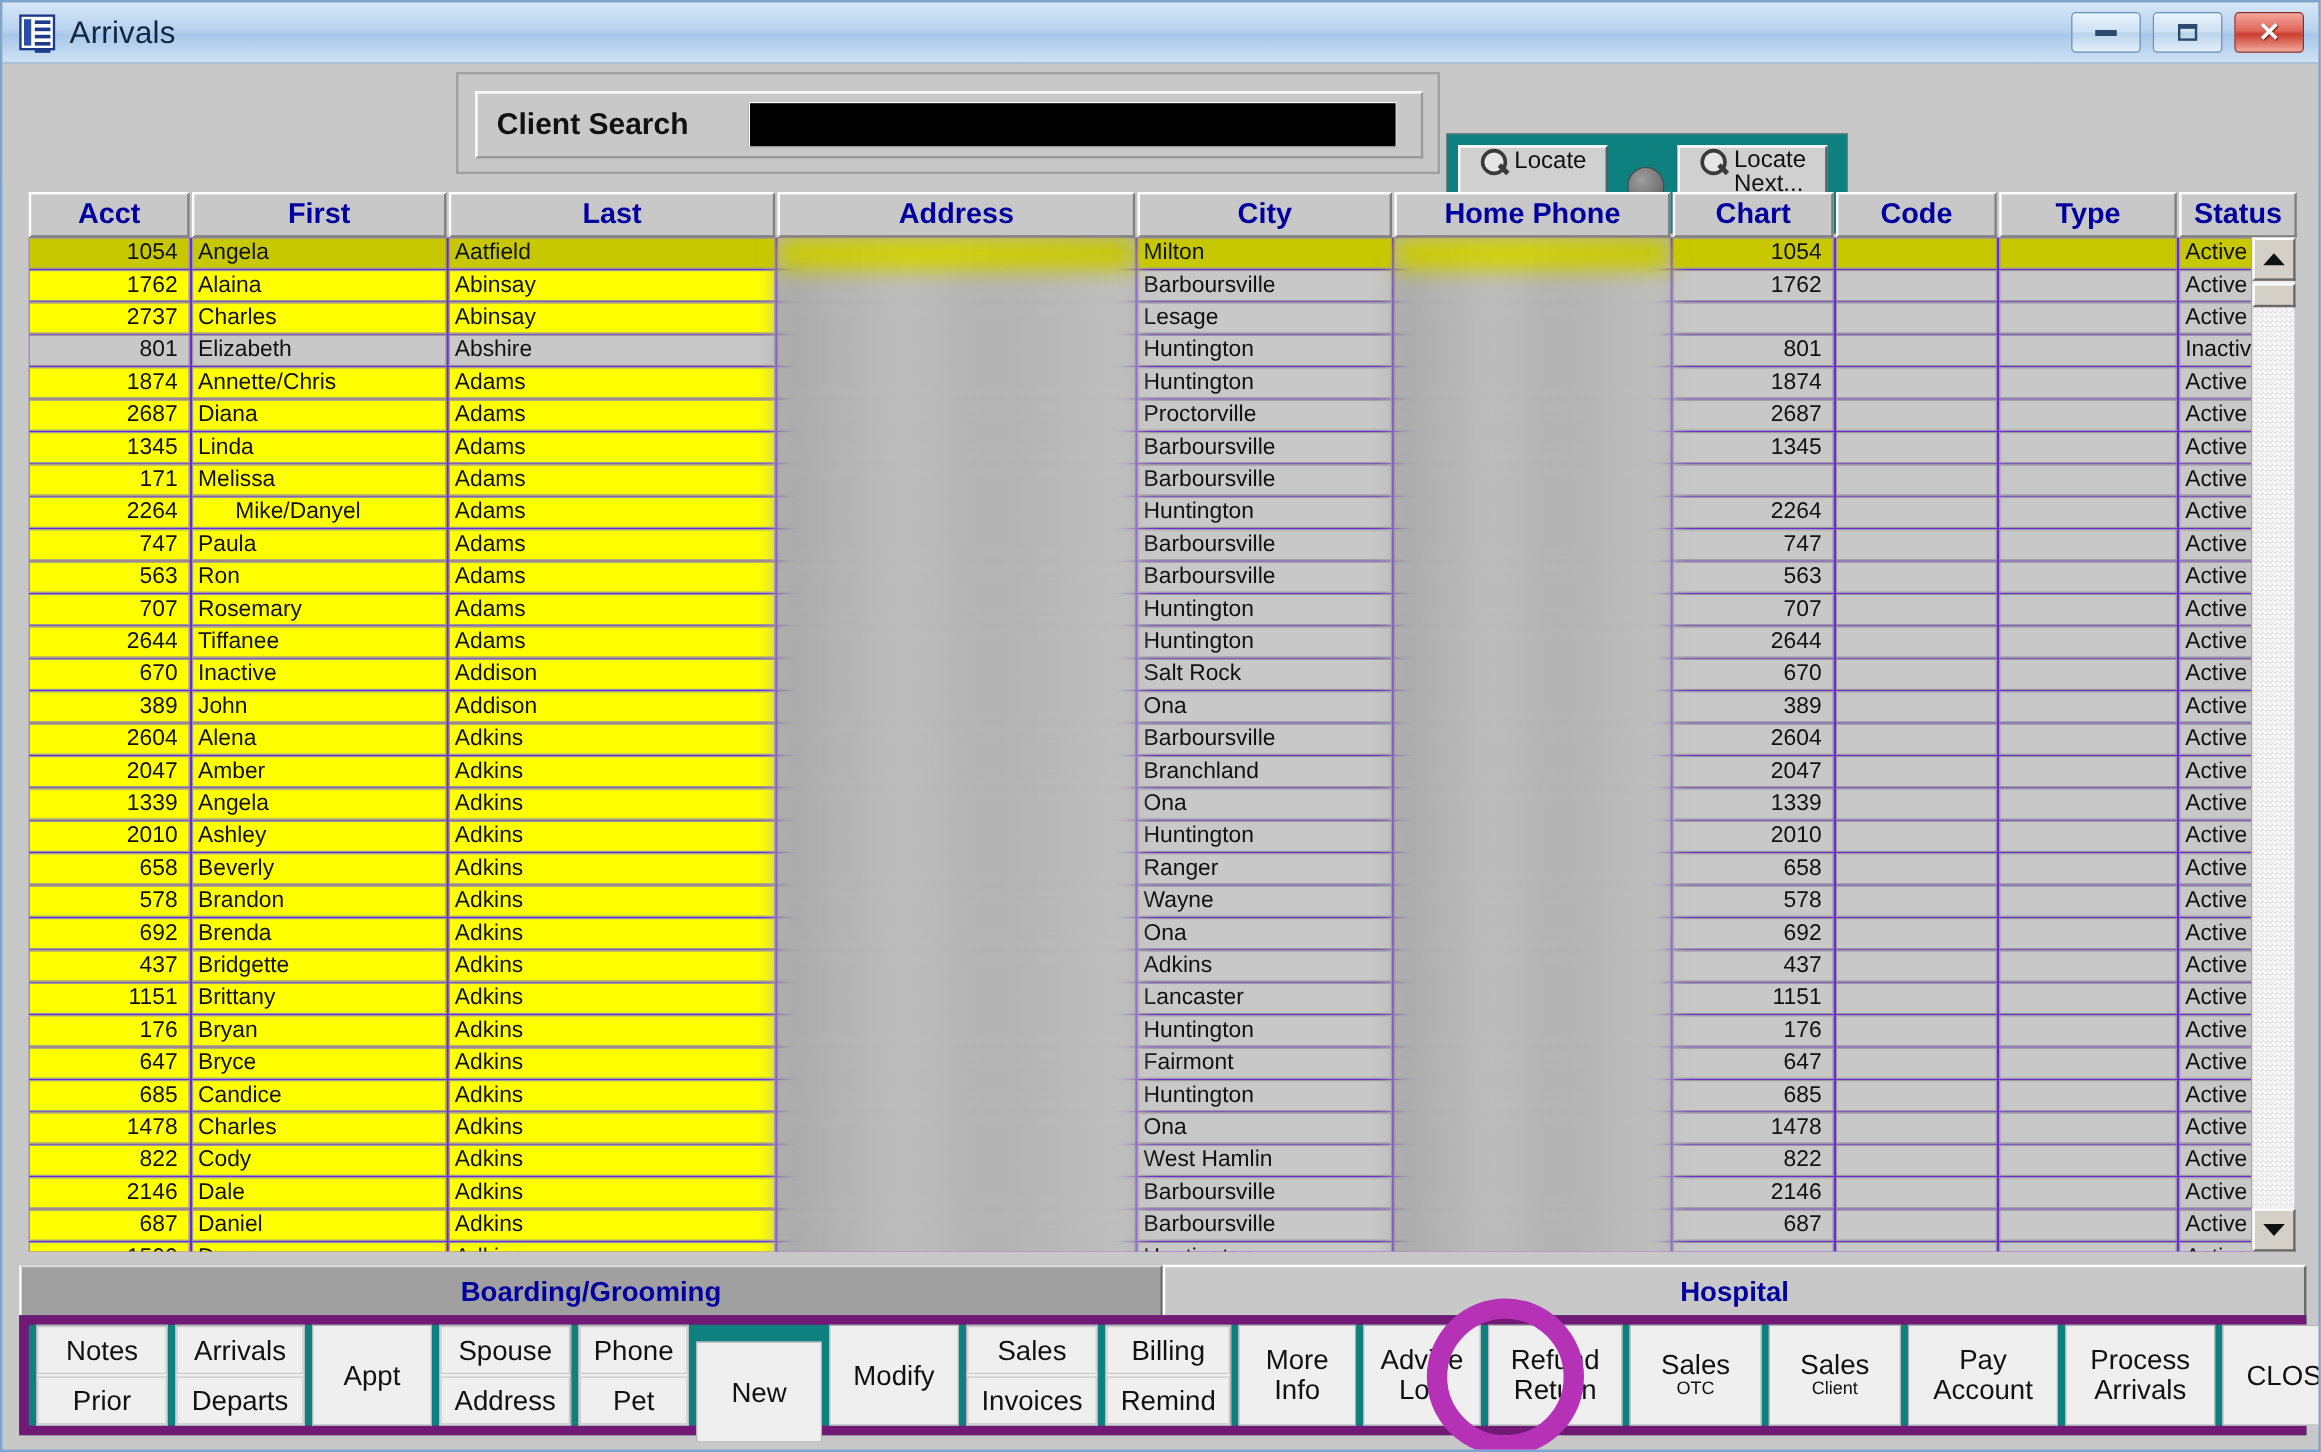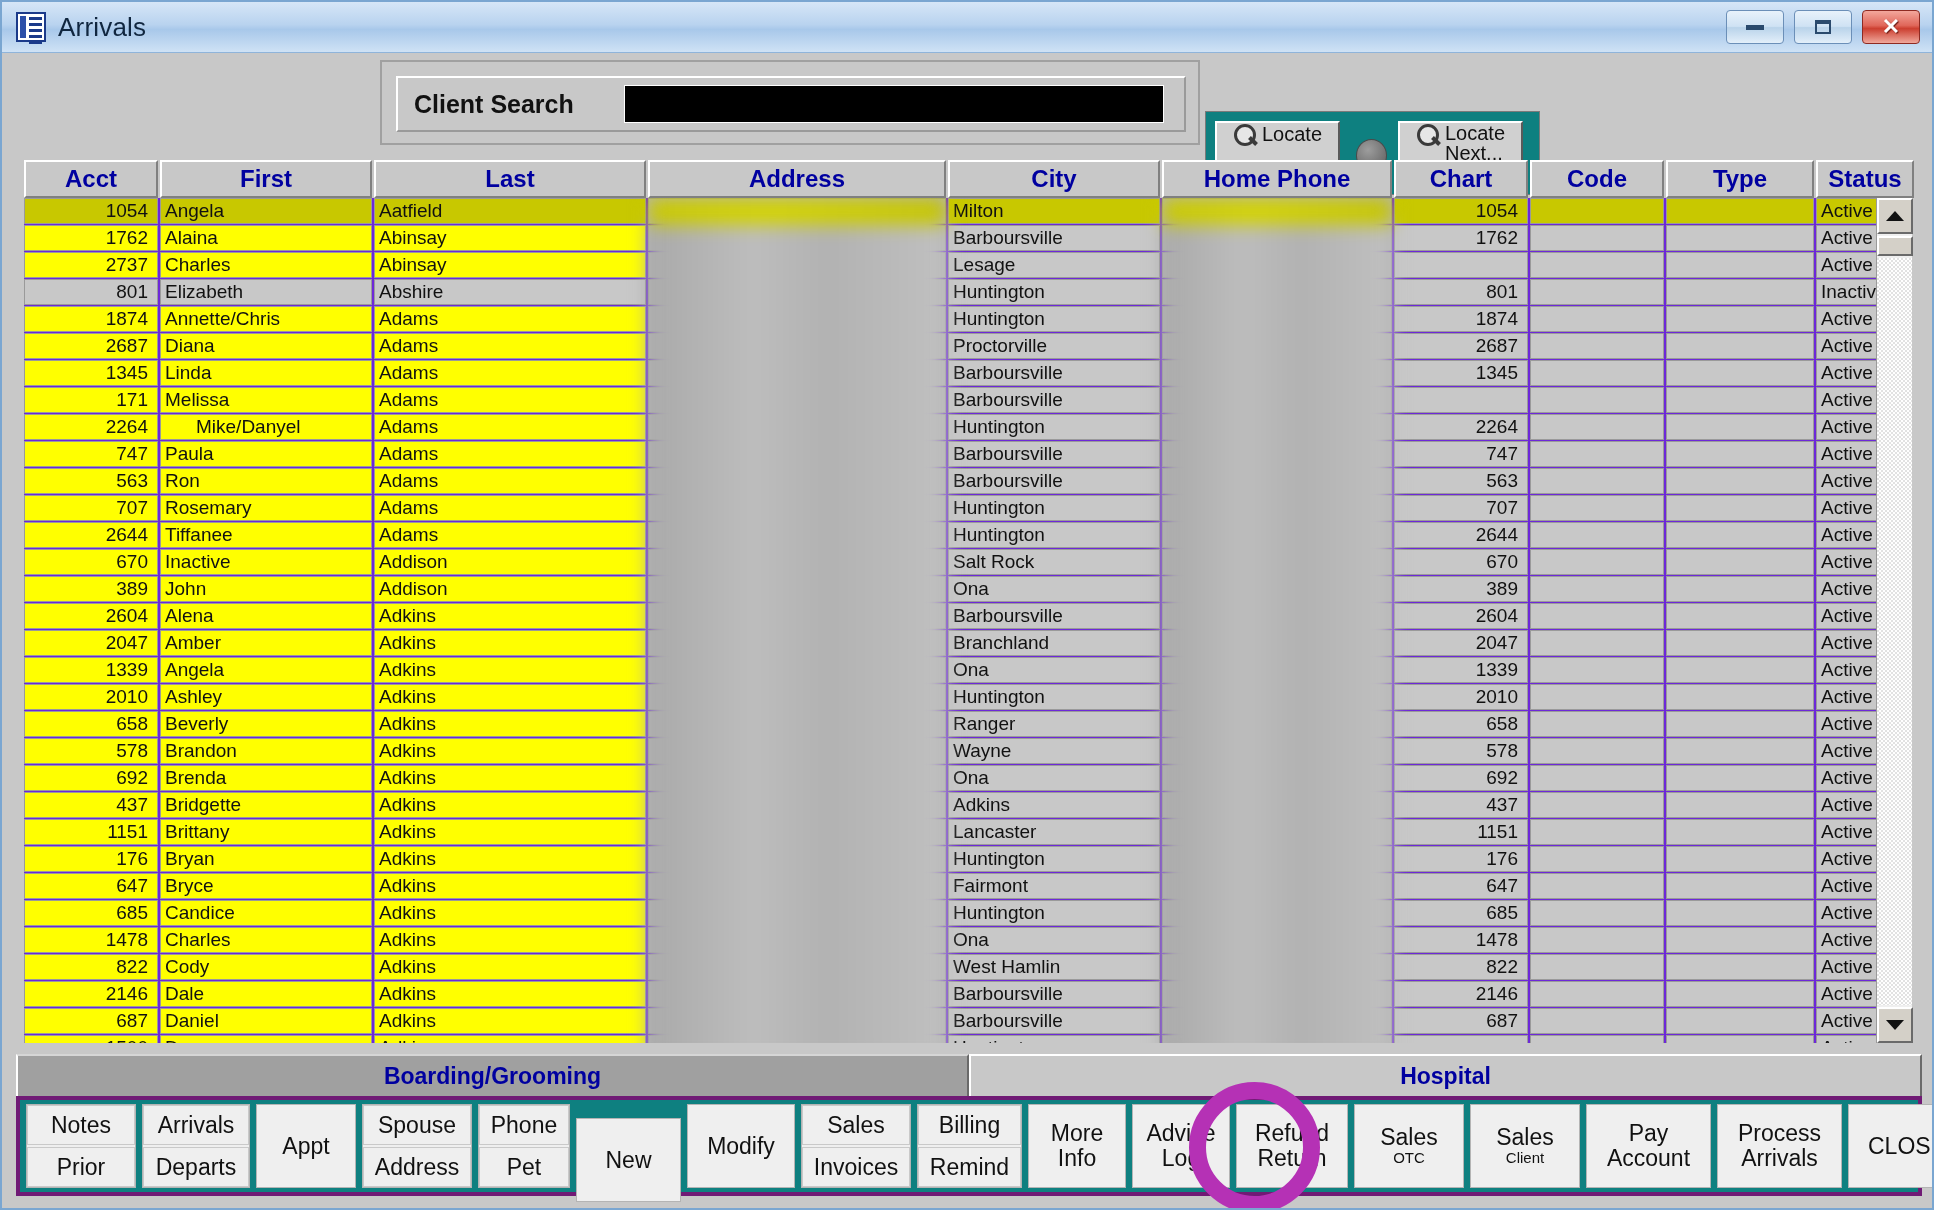--- a/index.html
+++ b/index.html
@@ -203,21 +203,21 @@
     color: #0000a0; font-size: 23px; font-weight: bold;
     border-top: 2px solid #ffffff; border-left: 2px solid #ffffff;
     border-right: 2px solid #6a6a6a;
   }
   .tab.active { background: #c8c8c8; }
   .tab.inactive { background: #a0a0a0; border-top-color:#d6d6d6; }
 
   
   .toolbar {
     position: absolute; left: 14px; top: 1094px; width: 1906px; height: 100px;
-    background: #0e8080; border: 4px solid #701a75;
+    background: #0e8080; border: 8px solid #701a75;
     display: flex; align-items: center; padding: 0 6px; gap: 6px;
   }
   .tbtn {
     background: #efefef; border: 1px solid #b4b4b4;
     display: flex; flex-direction: column; align-items: center; justify-content: center;
     height: 84px; font-size: 23px; color: #111; flex: 0 0 auto;
     line-height: 1.08;
   }
   .tbtn.split { padding: 0; gap: 2px; }
   .tbtn .half {

